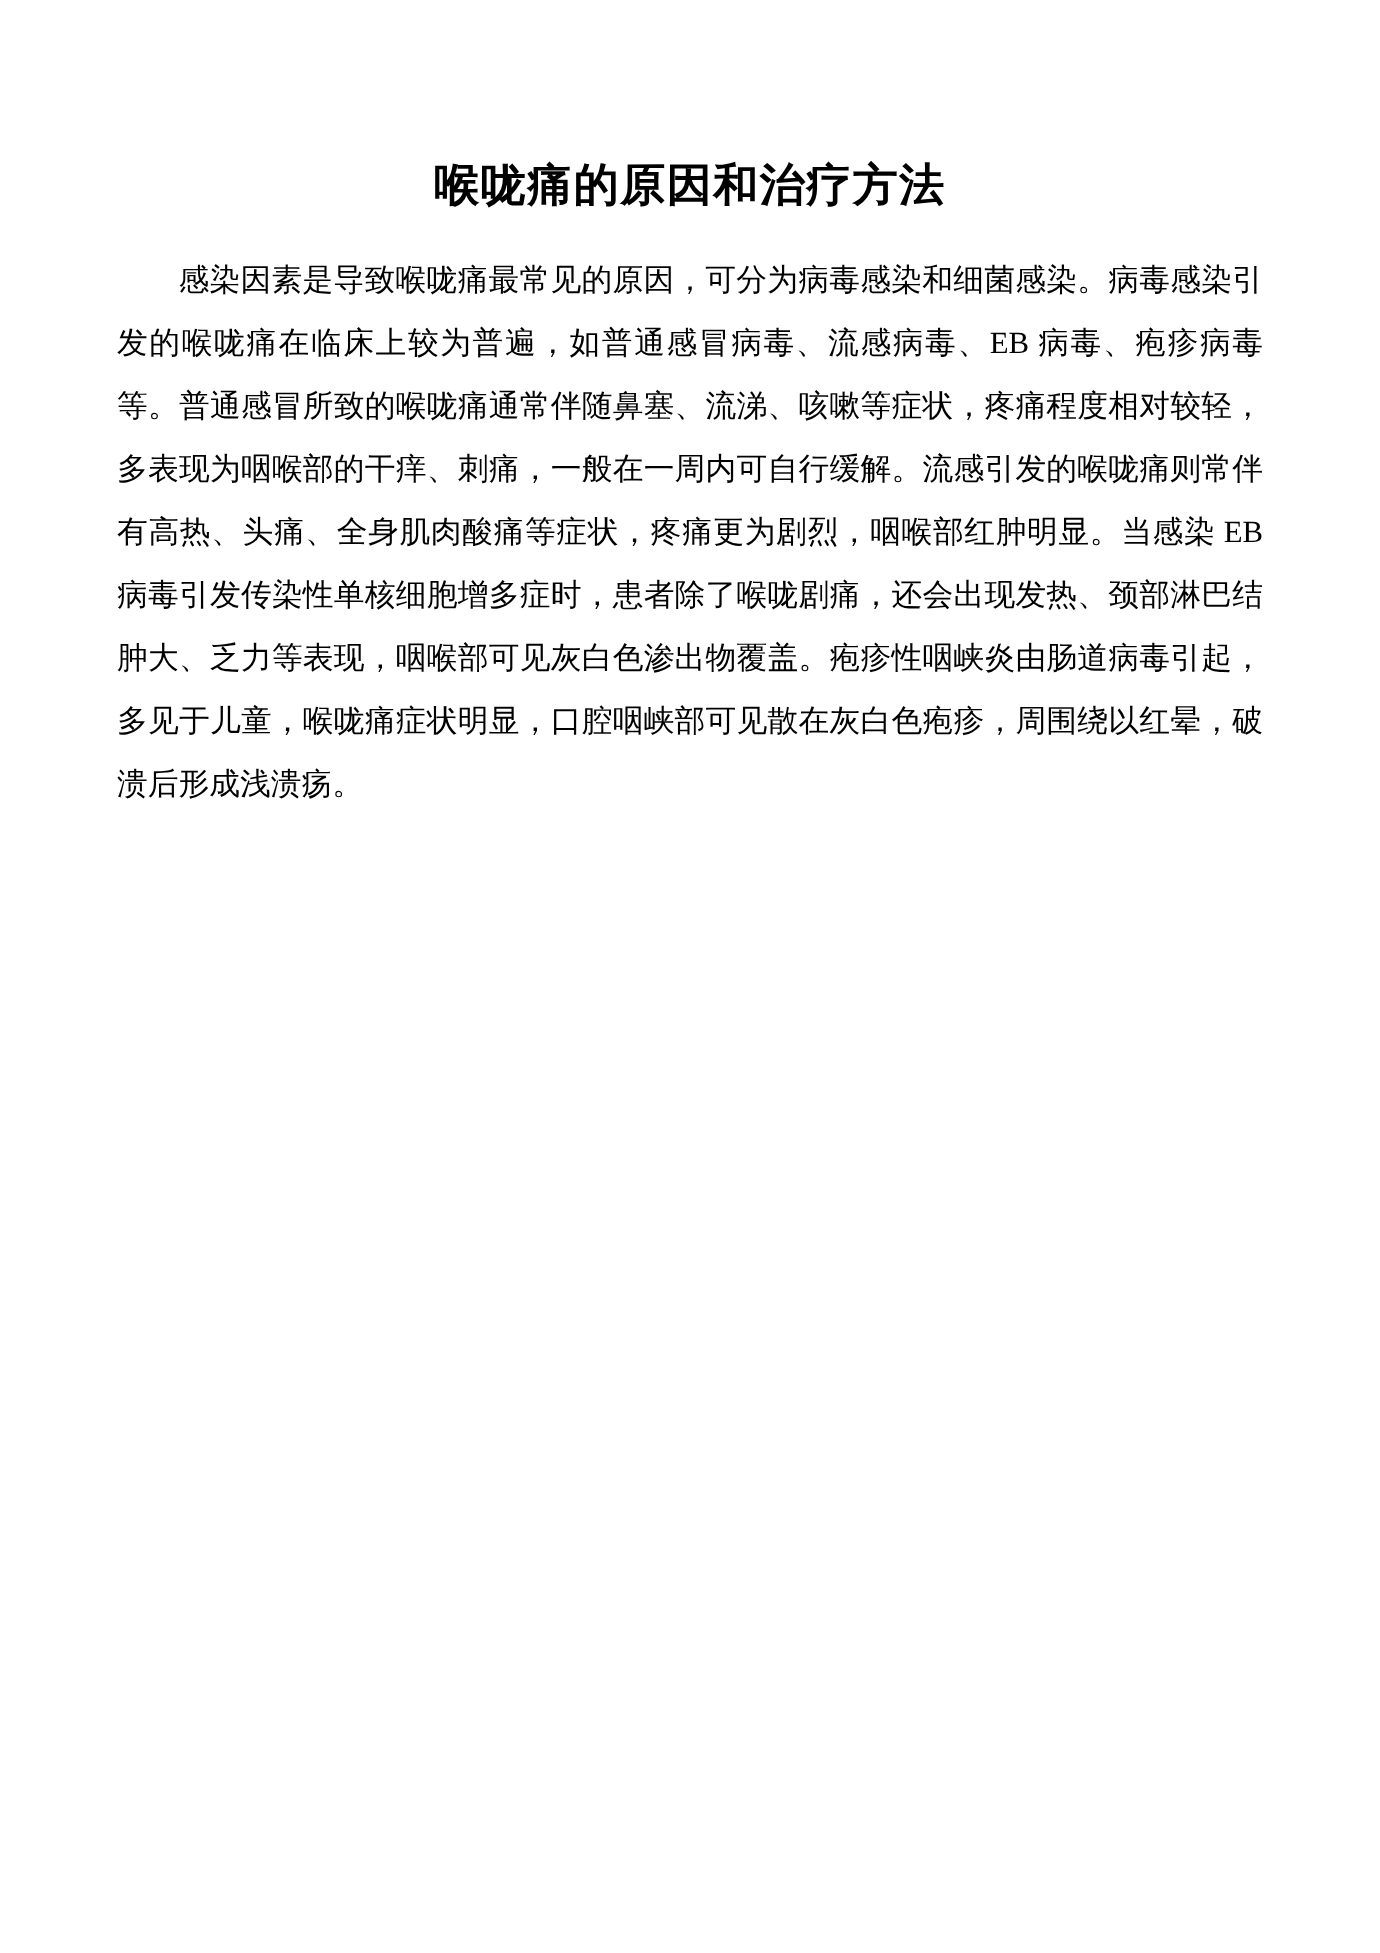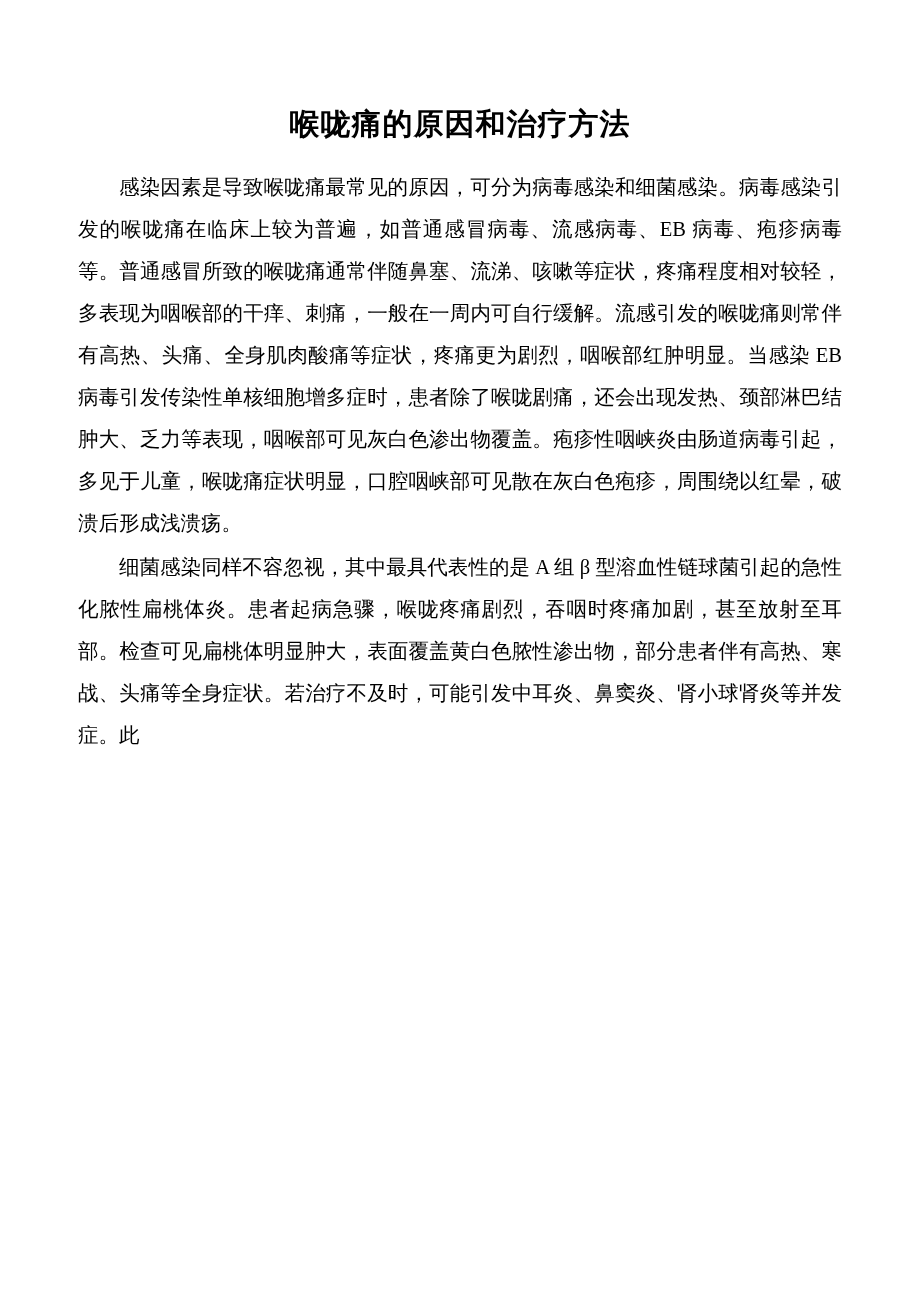--- a/index.html
+++ b/index.html
@@ -39,14 +39,13 @@
     margin: 0 0 2px 0;
     word-break: break-all;
   }
 </style>
 </head>
 <body>
 
 <div class="page">
   <h1 class="doc-title">喉咙痛的原因和治疗方法</h1>
   <p class="para">感染因素是导致喉咙痛最常见的原因，可分为病毒感染和细菌感染。病毒感染引发的喉咙痛在临床上较为普遍，如普通感冒病毒、流感病毒、EB 病毒、疱疹病毒等。普通感冒所致的喉咙痛通常伴随鼻塞、流涕、咳嗽等症状，疼痛程度相对较轻，多表现为咽喉部的干痒、刺痛，一般在一周内可自行缓解。流感引发的喉咙痛则常伴有高热、头痛、全身肌肉酸痛等症状，疼痛更为剧烈，咽喉部红肿明显。当感染 EB 病毒引发传染性单核细胞增多症时，患者除了喉咙剧痛，还会出现发热、颈部淋巴结肿大、乏力等表现，咽喉部可见灰白色渗出物覆盖。疱疹性咽峡炎由肠道病毒引起，多见于儿童，喉咙痛症状明显，口腔咽峡部可见散在灰白色疱疹，周围绕以红晕，破溃后形成浅溃疡。</p>
-  <p class="para">细菌感染同样不容忽视，其中最具代表性的是 A 组 β 型溶血性链球菌引起的急性化脓性扁桃体炎。患者起病急骤，喉咙疼痛剧烈，吞咽时疼痛加剧，甚至放射至耳部。检查可见扁桃体明显肿大，表面覆盖黄白色脓性渗出物，部分患者伴有高热、寒战、头痛等全身症状。若治疗不及时，可能引发中耳炎、鼻窦炎、肾小球肾炎等并发症。此</p>
 </div>
 
 </body></html>

